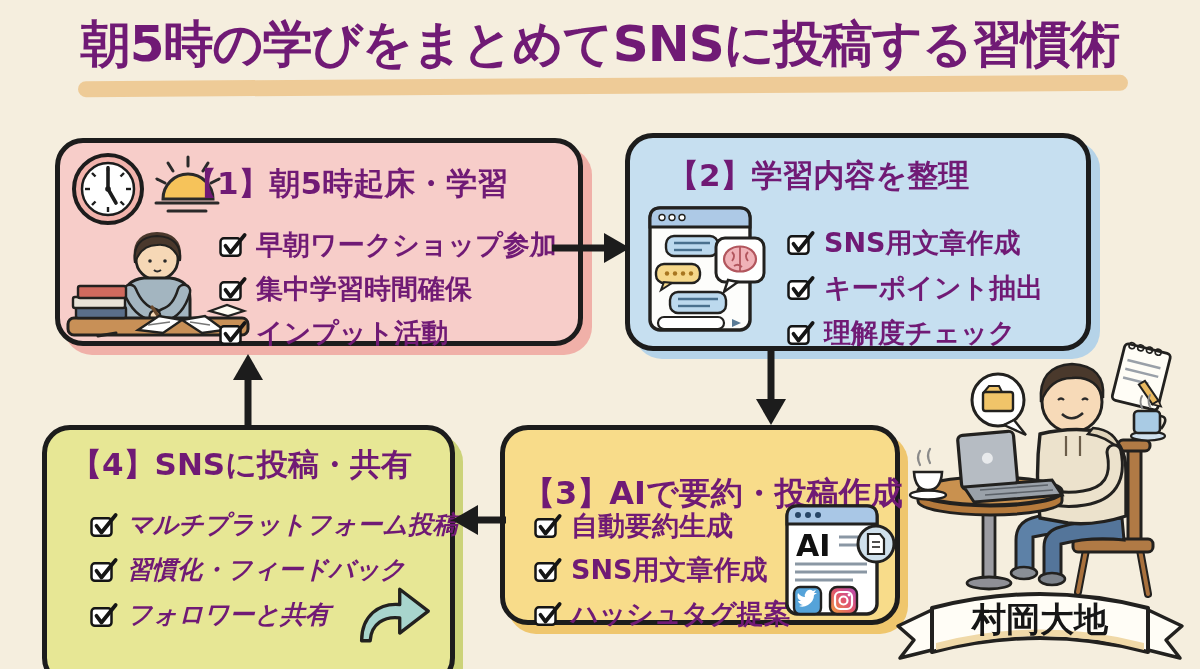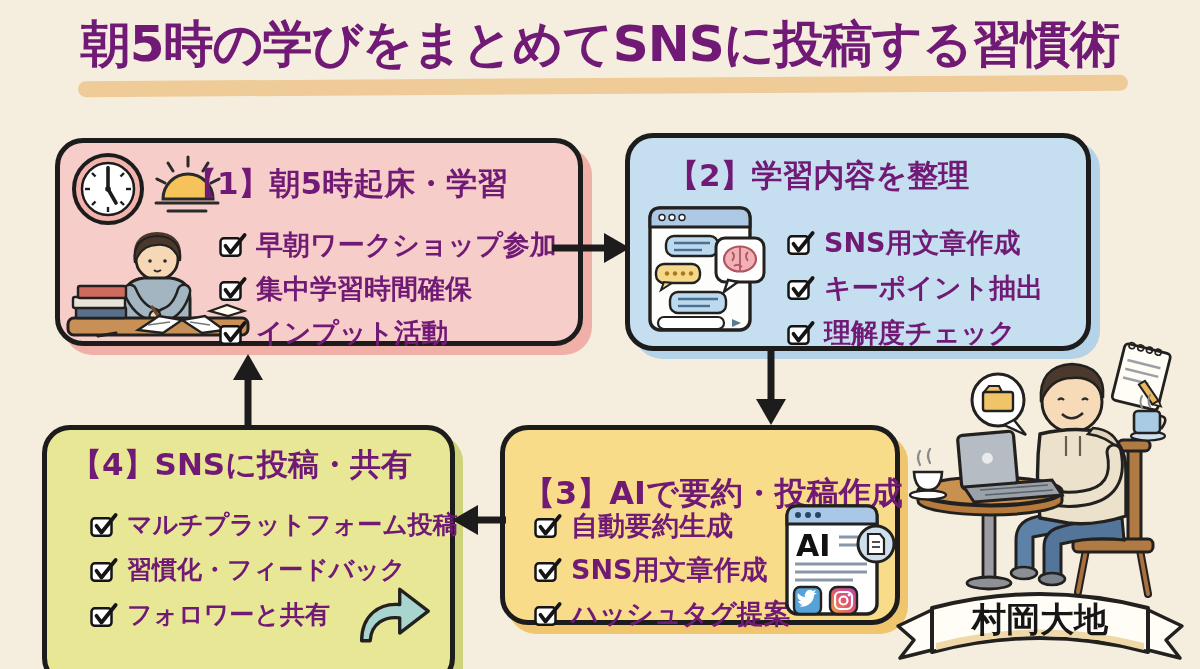--- a/index.html
+++ b/index.html
@@ -32,21 +32,21 @@
   .box2{left:625px;top:133px;width:466px;height:218px;background:#c6dff0;box-shadow:9px 8px 0 #b5d3e8;}
   .box2 h2{left:38px;top:17px;font-size:31px;}
   .box2 .check-list{left:148px;top:74px;}
   .box2 .check-list li{font-size:27px;height:45px;}
   .box3{left:500px;top:425px;width:400px;height:200px;background:#f8dc8a;box-shadow:8px 9px 0 #efc66d;}
   .box3 h2{left:18px;top:14px;font-size:32px;margin-top:28px;}
   .box3 .check-list{left:20px;top:66px;}
   .box3 .check-list li{font-size:27px;height:44px;}
   .box4{left:42px;top:425px;width:413px;height:261px;background:#e7e795;box-shadow:8px 9px 0 #ccd379;}
   .box4 h2{left:24px;top:14px;font-size:31px;}
-  .box4 .check-list{left:34px;top:64px;}
+  .box4 .check-list{left:34px;top:64px;font-style:italic;}
   .box4 .check-list li{font-size:25px;height:45px;}
   
   .abs{position:absolute;}
   .arrow{position:absolute;}
 </style>
 </head>
 <body>
 
 <div class="canvas">
 

